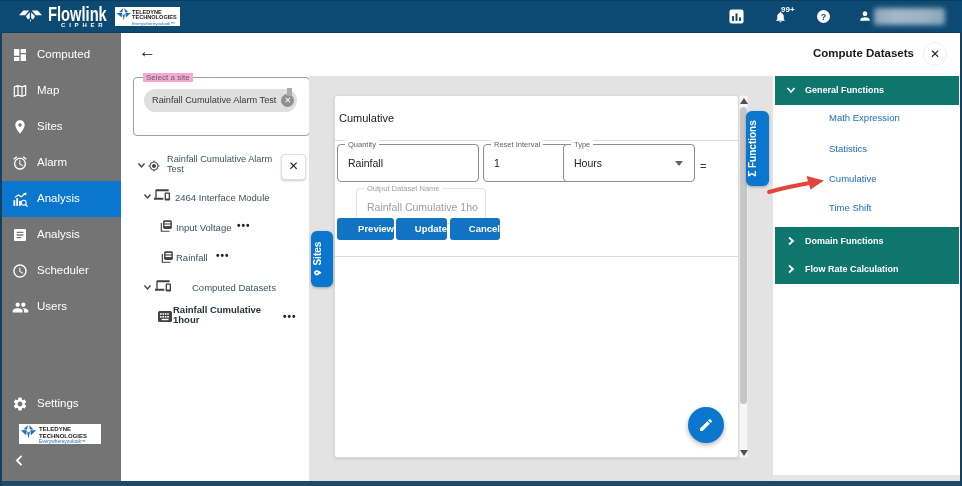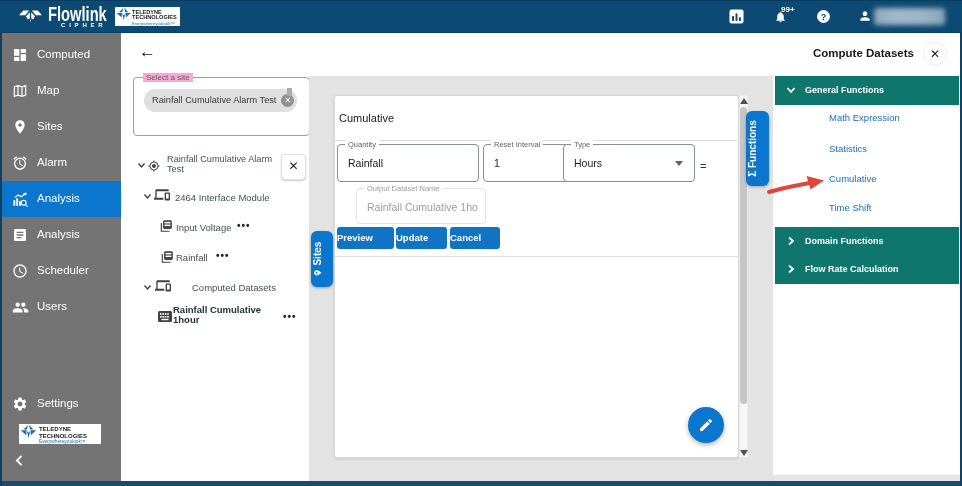--- a/index.html
+++ b/index.html
@@ -42,21 +42,21 @@
 
 
 #mainarea { position:absolute; left:309px; top:76px; width:464px; height:405px; background:#e3e3e3; }
 #card { position:absolute; left:334px; top:95px; width:405px; height:363px; background:#fff; border:1px solid #d9d9d9; border-radius:3px; box-shadow:0 1px 3px rgba(0,0,0,.12); }
 #card h2 { position:absolute; left:4px; top:16px; font-size:11px; color:#1b1b1b; font-weight:normal; }
 #carddiv1 { position:absolute; left:0; top:44px; width:100%; border-top:1px solid #dcdcdc; }
 #carddiv2 { position:absolute; left:0; top:160px; width:100%; border-top:1px solid #dcdcdc; }
 .fieldset { position:absolute; border:1px solid #8a8f94; border-radius:4px; height:38px; background:#fff; }
 .fieldset .legend { position:absolute; left:7px; top:-5px; background:#fff; padding:0 3px; font-size:7.5px; color:#5f6368; white-space:nowrap; }
 .fieldset .val { position:absolute; left:10px; top:12px; font-size:10.5px; color:#202124; }
-.btn { position:absolute; top:227px; height:22px; background:#1173c4; color:#fff; font-size:9.5px; font-weight:bold; text-align:left; border-radius:3px; }
+.btn { position:absolute; top:218px; height:22px; background:#1173c4; color:#fff; font-size:9.5px; font-weight:bold; text-align:right; border-radius:3px; }
 #fab { position:absolute; left:688px; top:407px; width:36px; height:36px; border-radius:50%; background:#0b76cd; box-shadow:0 2px 5px rgba(0,0,0,.3); }
 
 
 #vscroll { position:absolute; left:739px; top:95px; width:9px; height:363px; background:#f6f6f6; border:1px solid #e9e9e9; }
 #vthumb { position:absolute; left:740px; top:107px; width:7px; height:297px; background:#c6c6c6; border-radius:4px; }
 
 
 .vtab { position:absolute; background:#0b76cd; border-radius:6px; color:#fff; font-weight:bold; box-shadow:0 1px 3px rgba(0,0,0,.3); }
 .vtab .rot { position:absolute; transform:rotate(-90deg); transform-origin:center; white-space:nowrap; }
 #sitestab { left:311px; top:231px; width:22px; height:56px; }

